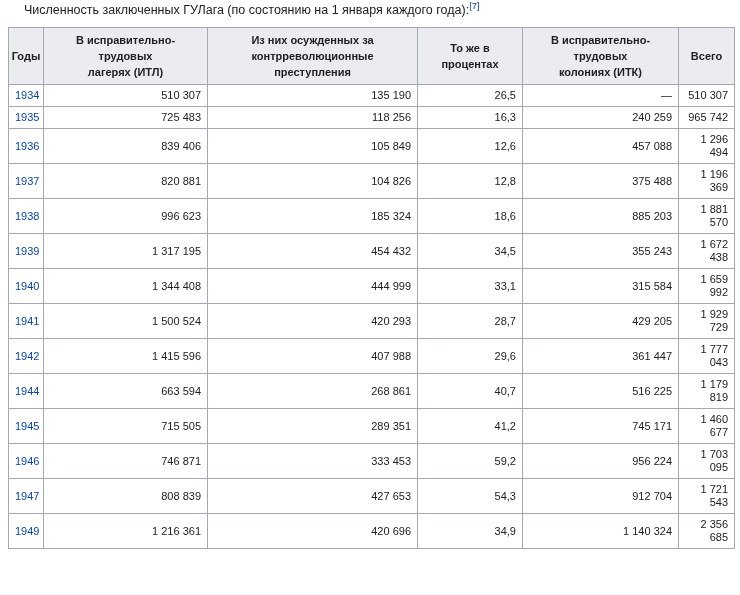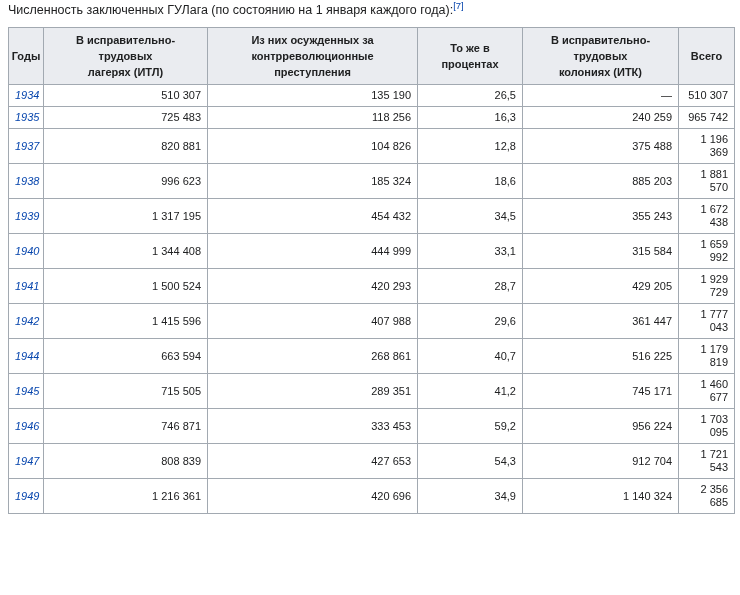--- a/index.html
+++ b/index.html
@@ -8,21 +8,21 @@
     width: 740px; height: 595px;
     background: #ffffff;
     font-family: "Liberation Sans", "DejaVu Sans", sans-serif;
     color: #202122;
   }
   .page { padding: 3px 8px 0 8px; }
 
   .caption-line {
     font-size: 12.5px;
     line-height: 15px;
-    margin: 0 0 9px 0;
+    margin: 0 0 9px 16px;
   }
   .ref-sup {
     font-size: 9.5px;
     vertical-align: super;
     line-height: 0;
     color: #0645ad;
     text-decoration: none;
     cursor: pointer;
   }
 
@@ -52,21 +52,20 @@
     text-align: right;
   }
   td.year-cell {
     text-align: left;
     padding-left: 3px;
   }
   a.year-link {
     color: #0645ad;
     text-decoration: none;
     cursor: pointer;
-    font-style: italic;
   }
 </style>
 </head>
 <body>
 
 <div class="page">
 
   <p class="caption-line"><span>Численность заключенных ГУЛага (по состоянию на 1 января каждого года):</span><a class="ref-sup">[7]</a></p>
 
   <table class="wikitable">
@@ -107,20 +106,28 @@
       </tr>
         <tr>
         <td class="year-cell"><a class="year-link">1935</a></td>
         <td>725 483</td>
         <td>118 256</td>
         <td>16,3</td>
         <td>240 259</td>
         <td>965 742</td>
       </tr>
         <tr>
+        <td class="year-cell"><a class="year-link">1936</a></td>
+        <td>839 406</td>
+        <td>105 849</td>
+        <td>12,6</td>
+        <td>457 088</td>
+        <td>1 296 494</td>
+      </tr>
+        <tr>
         <td class="year-cell"><a class="year-link">1937</a></td>
         <td>820 881</td>
         <td>104 826</td>
         <td>12,8</td>
         <td>375 488</td>
         <td>1 196 369</td>
       </tr>
         <tr>
         <td class="year-cell"><a class="year-link">1938</a></td>
         <td>996 623</td>

